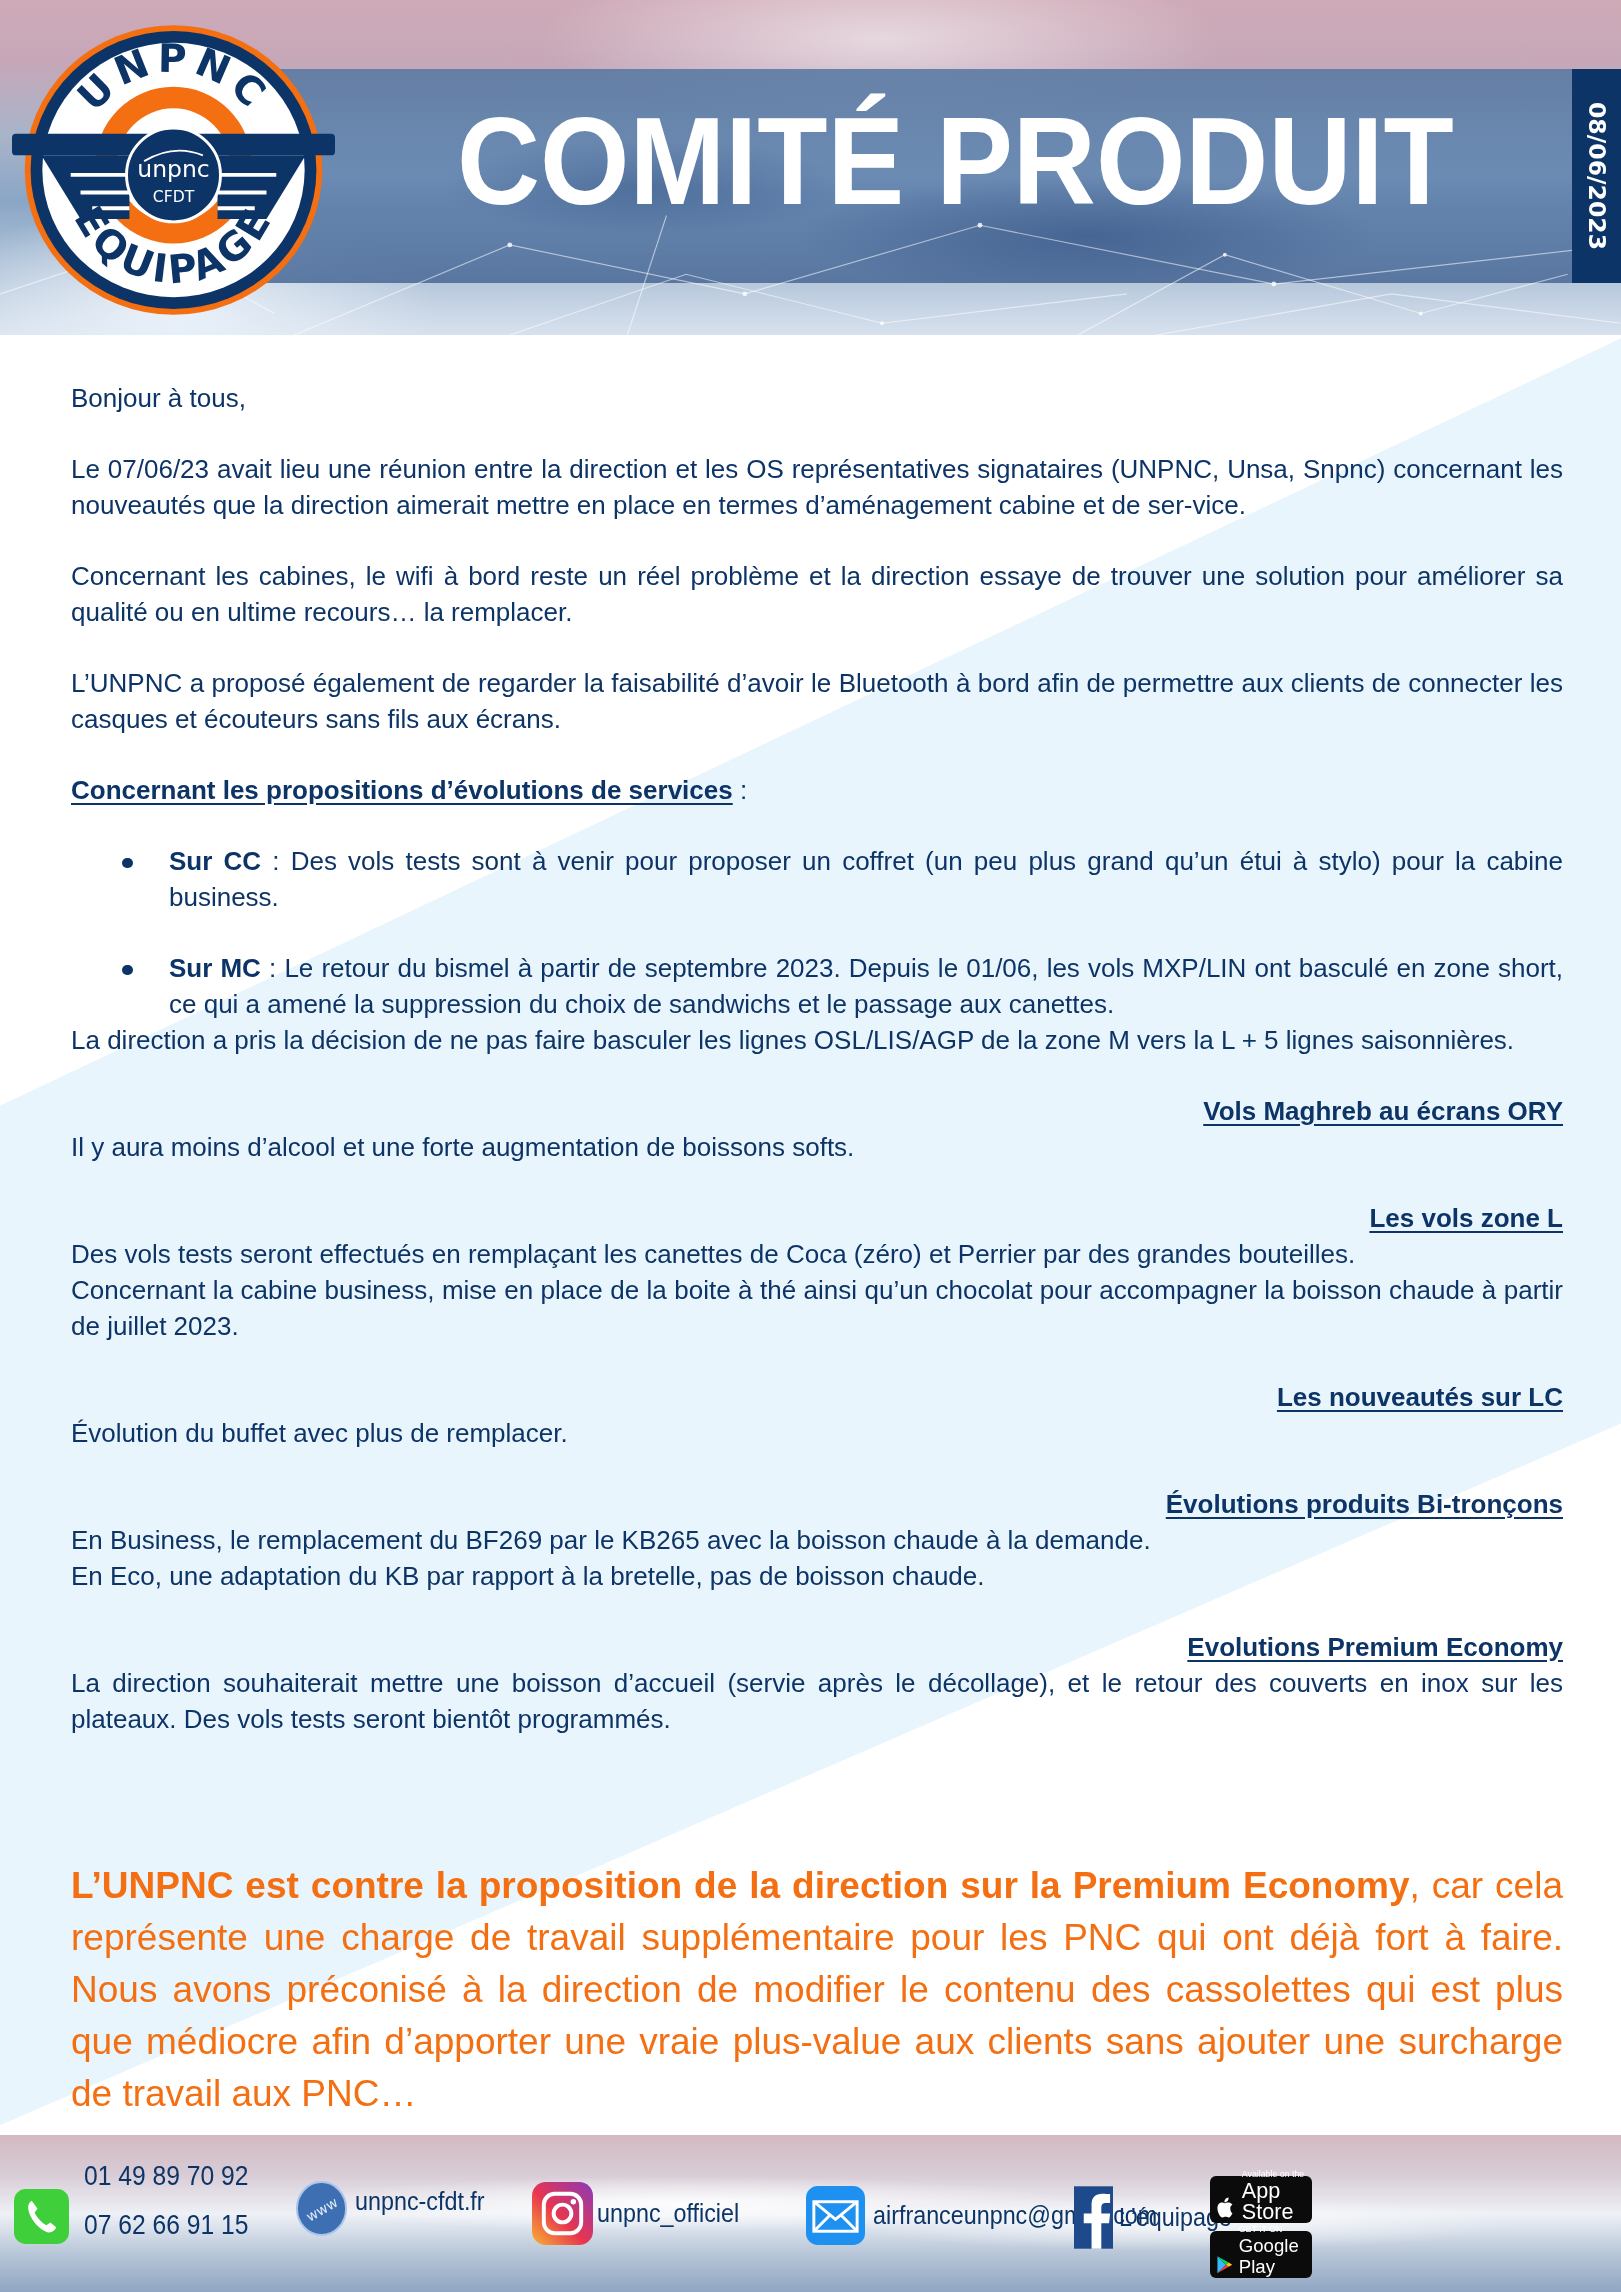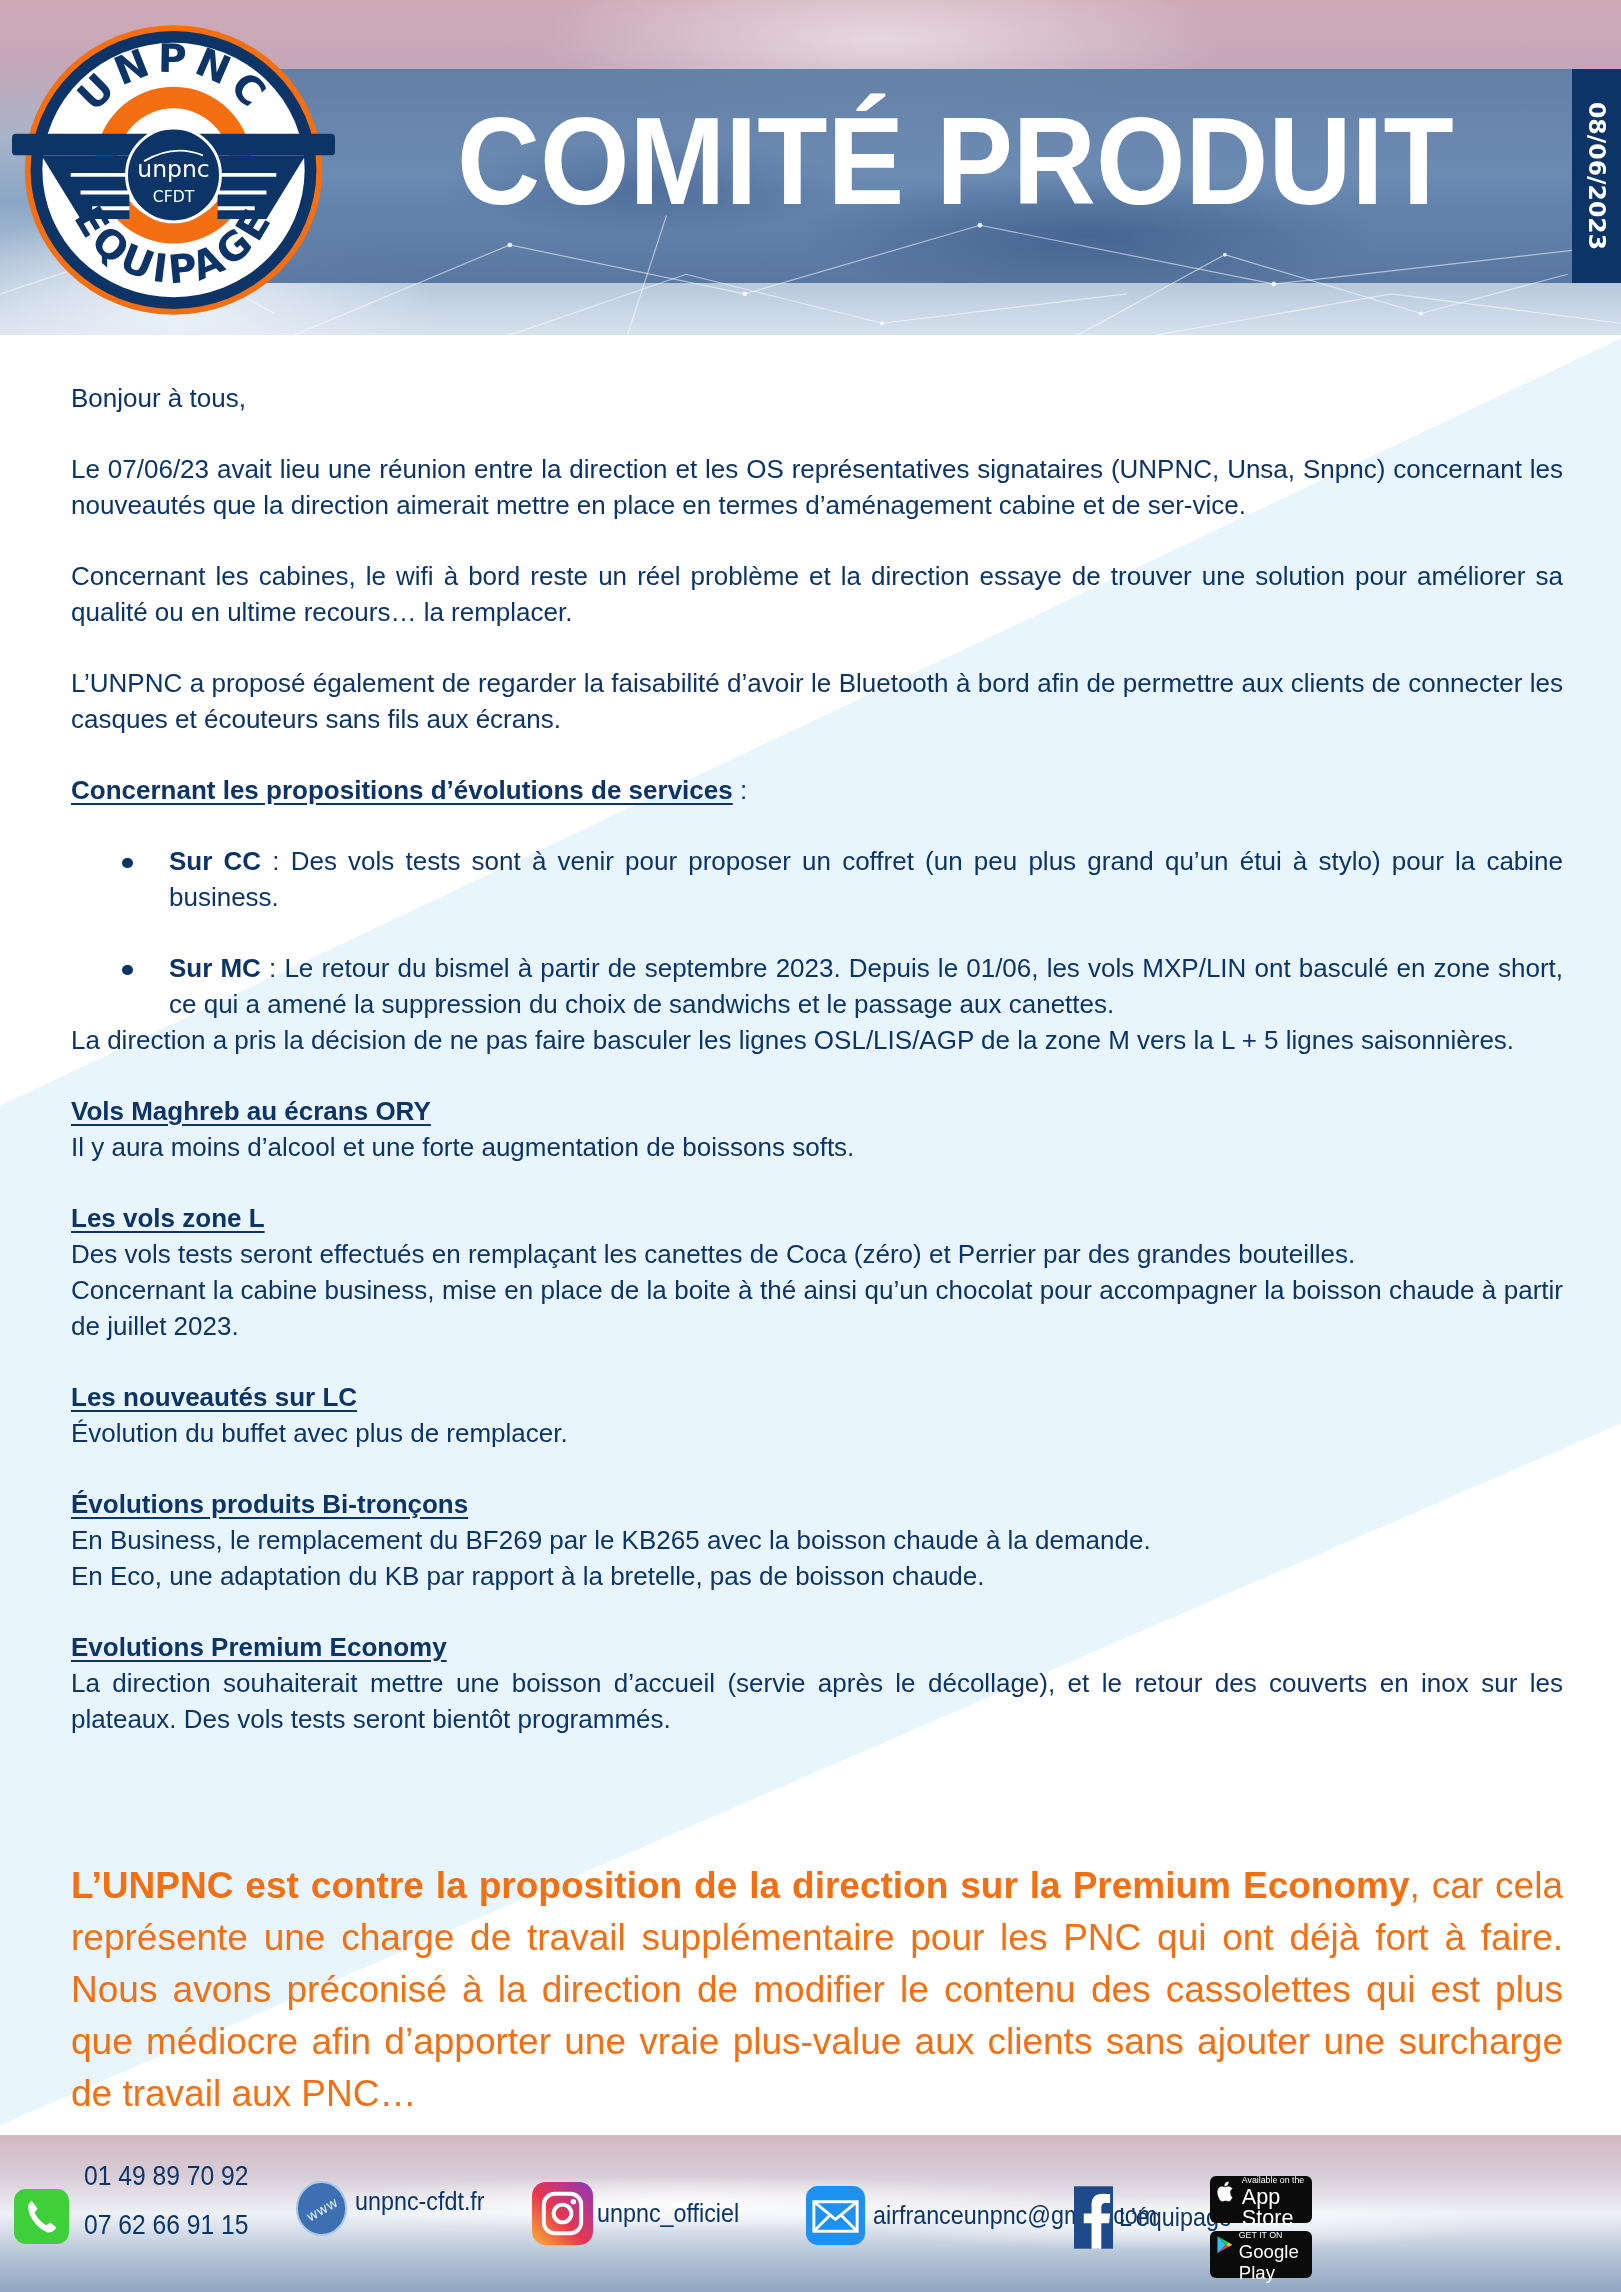--- a/index.html
+++ b/index.html
@@ -25,40 +25,40 @@
     transform:scaleX(0.92); transform-origin:left top; line-height:1; }
   .date-strip { position:absolute; left:1572px; top:69px; width:49px; height:214px; background:#0d3466; }
   .date-text { position:absolute; left:1597px; top:176px; transform:translate(-50%,-50%) rotate(90deg);
     color:#ffffff; font-weight:bold; font-size:23.5px; white-space:nowrap; font-family:"DejaVu Sans", sans-serif; }
   .logo { position:absolute; left:11.8px; top:17.6px; width:323px; height:304px; }
 
   
   .content { position:absolute; left:71px; top:380px; width:1492px; z-index:3; font-size:26px; line-height:36px; color:#0d3466; }
   .content p { margin:0; }
   .gap { height:35px; }
-  .sec-title { font-weight:bold; text-decoration:underline; text-underline-offset:3.9px; }
+  .sec-title { font-weight:bold; text-decoration:underline; text-underline-offset:3.9px;text-align:right; }
   .bullets { margin:0; padding:0; list-style:none; }
   .bullets li { position:relative; padding-left:98px; }
   .bullets li .dot { position:absolute; left:51px; top:14.7px; width:10.8px; height:10.8px; border-radius:50%; background:#0d3466; }
   .bullets li b { font-weight:bold; }
   .callout { position:absolute; left:71px; top:1860px; width:1492px; z-index:3; color:#f36f12;
     font-size:37px; line-height:52px; text-align:justify; }
   .callout b { font-weight:bold; }
 
   
   .footer { position:absolute; left:0; top:2135px; width:1621px; height:158px; z-index:2; overflow:hidden;
     background:
       radial-gradient(ellipse 588px 39px at 686px 69px, rgba(255,255,255,0.9), rgba(255,255,255,0) 70%),
       radial-gradient(ellipse 490px 39px at 1176px 88px, rgba(255,255,255,0.75), rgba(255,255,255,0) 70%),
       linear-gradient(180deg, #d3b9c2 0%, #d8ccd6 25%, #eef1f6 50%, #b8c6d8 75%, #8fa5c2 100%);
   }
   .f-item { position:absolute; display:flex; align-items:center; }
   .f-text { font-family:"Liberation Sans", sans-serif; color:#0d3466; font-size:26.5px; transform:scaleX(0.88); transform-origin:left center; white-space:nowrap; }
   .phone-lines .f-text { font-size:28px; line-height:49px; display:block; }
-  .store-badge { position:absolute; background:#0b0b0b; border-radius:5.9px; color:#fff; display:flex; align-items:flex-start; }
+  .store-badge { position:absolute; background:#0b0b0b; border-radius:5.9px; color:#fff; display:flex; align-items:flex-end; }
   .store-small { font-size:8.8px; line-height:9.8px; }
   .store-big { font-size:21.6px; line-height:21.6px; }
 </style>
 </head>
 <body>
 
 <svg class="bg-band" viewBox="0 0 1654 2339" preserveAspectRatio="none">
   <polygon points="1654,345 1654,1452 0,2168 0,1128" fill="#e9f5fd"></polygon>
 </svg>
 

